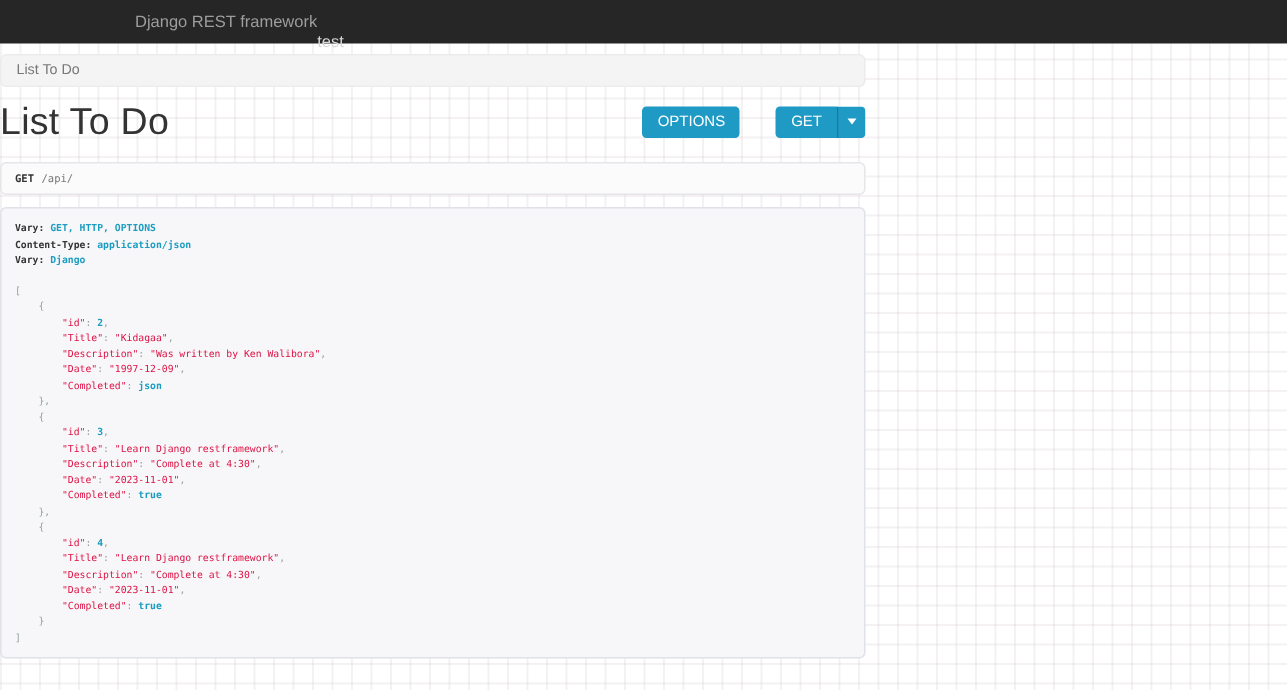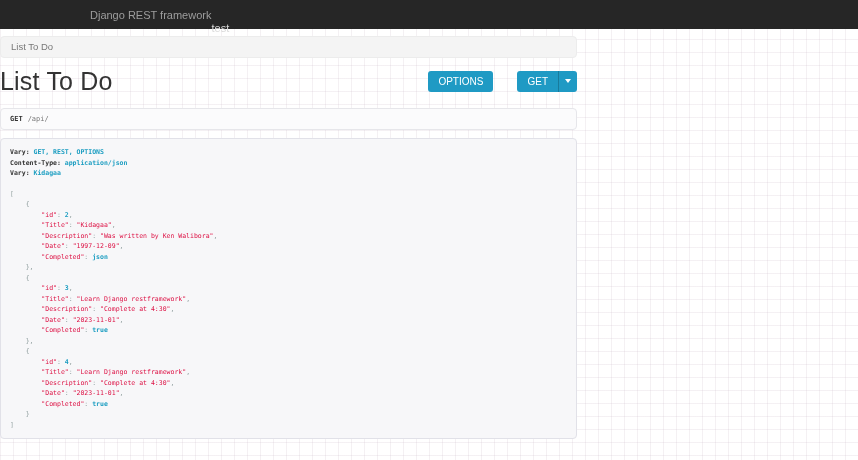--- a/index.html
+++ b/index.html
@@ -156,23 +156,23 @@
           </button>
       </div>
     </div>
   </div>
 
   <div class="request-box">
     <span class="req-method">GET</span>
     <span class="req-path">/api/</span>
   </div>
 
-  <pre class="response-box"><span class="hdrs"><span class="hdr-name">Vary:</span> <span class="tok-lit">GET, REST, OPTIONS</span>
+  <pre class="response-box"><span class="hdrs"><span class="hdr-name">Vary:</span> <span class="tok-lit">GET, HTTP, OPTIONS</span>
 <span class="hdr-name">Content-Type:</span> <span class="tok-lit">application/json</span>
-<span class="hdr-name">Vary:</span> <span class="tok-lit">Kidagaa</span>
+<span class="hdr-name">Vary:</span> <span class="tok-lit">Django</span>
 </span><span class="code-body"><span class="tok-pun">[
 </span><span class="tok-pun">    {
 </span><span>        </span><span class="tok-str">"id"</span><span class="tok-pun">: </span><span class="tok-lit">2</span><span class="tok-pun">,</span><span>
 </span><span>        </span><span class="tok-str">"Title"</span><span class="tok-pun">: </span><span class="tok-str">"Kidagaa"</span><span class="tok-pun">,</span><span>
 </span><span>        </span><span class="tok-str">"Description"</span><span class="tok-pun">: </span><span class="tok-str">"Was written by Ken Walibora"</span><span class="tok-pun">,</span><span>
 </span><span>        </span><span class="tok-str">"Date"</span><span class="tok-pun">: </span><span class="tok-str">"1997-12-09"</span><span class="tok-pun">,</span><span>
 </span><span>        </span><span class="tok-str">"Completed"</span><span class="tok-pun">: </span><span class="tok-lit">json</span><span>
 </span><span class="tok-pun">    },
 </span><span class="tok-pun">    {
 </span><span>        </span><span class="tok-str">"id"</span><span class="tok-pun">: </span><span class="tok-lit">3</span><span class="tok-pun">,</span><span>

